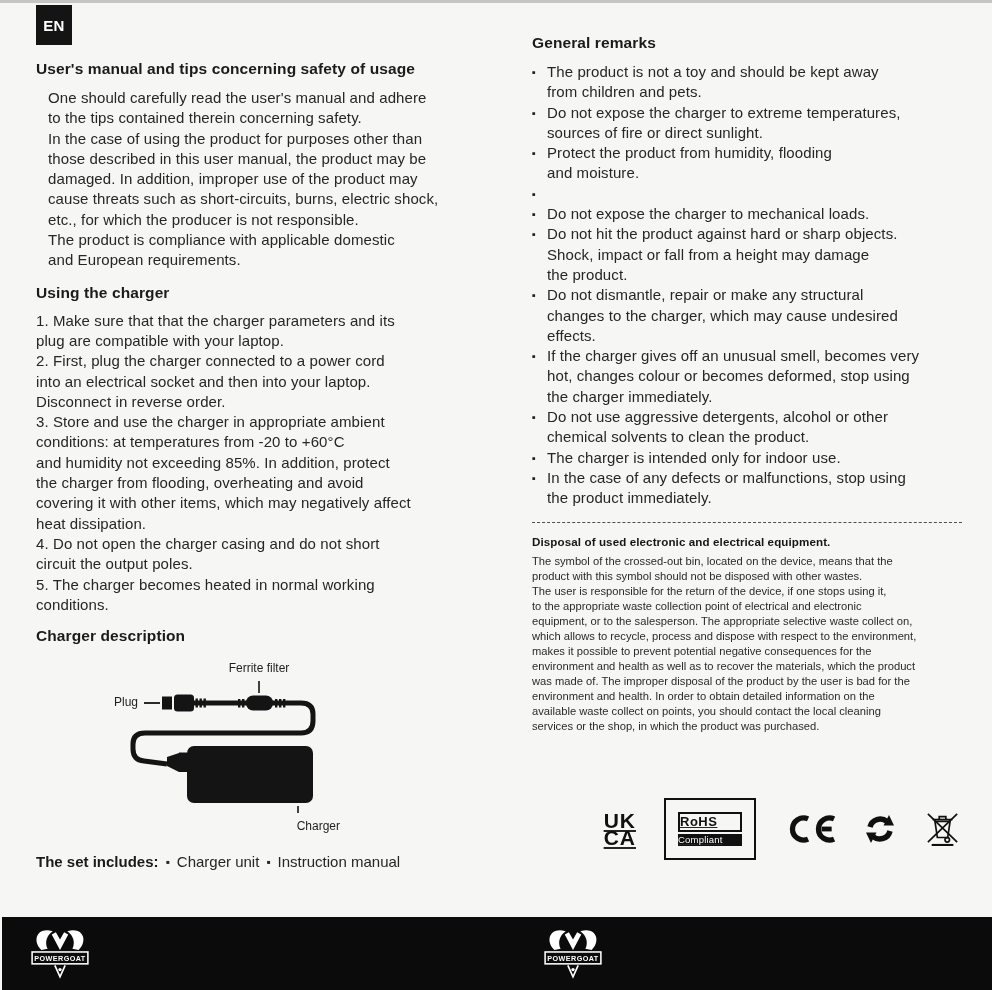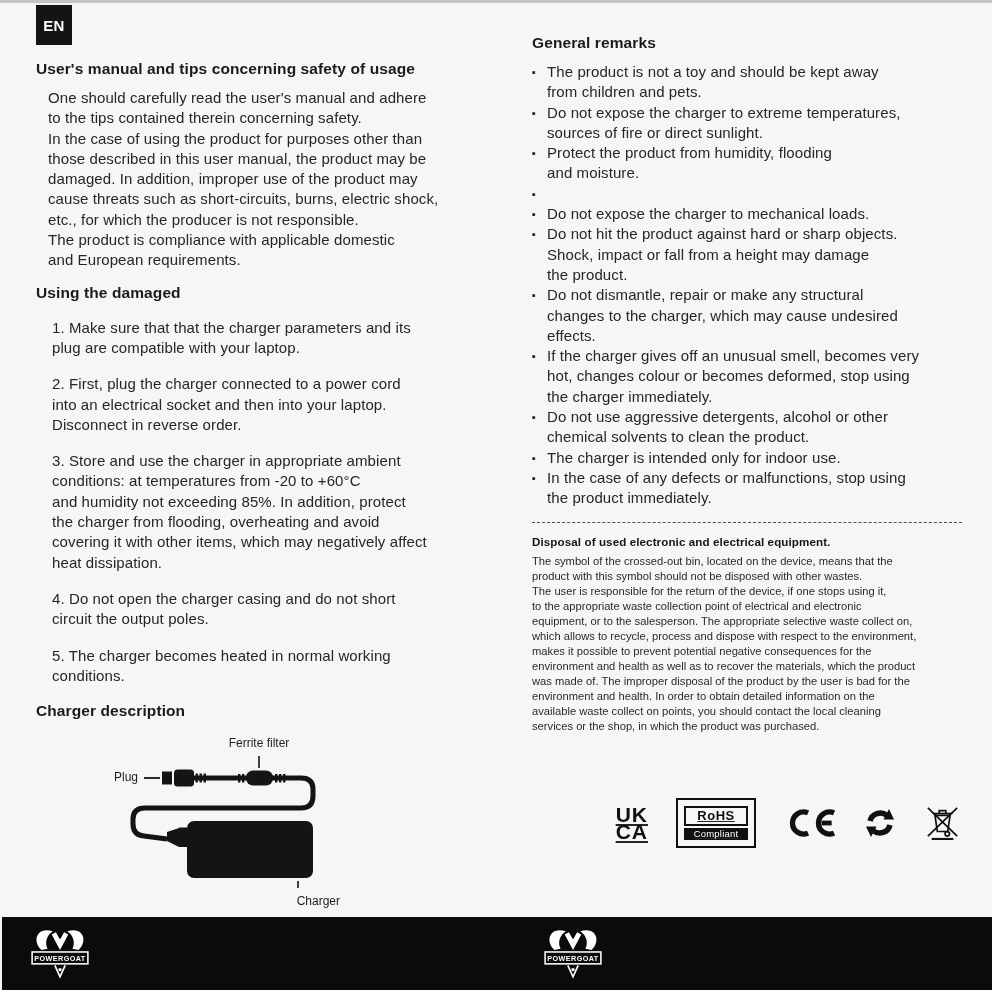--- a/index.html
+++ b/index.html
@@ -15,42 +15,42 @@
     color:#fff;font-weight:700;font-size:15px;letter-spacing:.3px;
     display:flex;align-items:center;justify-content:center;
   }
   .col-left{position:absolute;left:36px;top:60px;width:458px;}
   .col-right{position:absolute;left:532px;top:34px;width:430px;}
   .heading{font-size:15.5px;font-weight:700;color:#1b1b1b;margin:0;letter-spacing:.1px;}
   .body-text{font-size:15px;line-height:20.3px;white-space:pre-line;letter-spacing:.1px;color:#262626;}
   .intro{margin-top:10px;margin-left:12px;}
   .h-using{margin:13px 0 9px 0;}
   .h-desc{margin-top:12px;}
-  .steps .body-text{margin:16px;}
+  .steps .body-text{margin:0;}
   
   .diagram{position:relative;height:178px;margin-top:14px;}
   .diagram svg{position:absolute;left:0;top:0;}
   .diagram-label{position:absolute;font-size:12px;color:#1e1e1e;}
   .lbl-ferrite{left:160px;top:2px;width:126px;text-align:center;}
   .lbl-plug{left:78px;top:36px;}
   .lbl-charger{left:224px;top:160px;width:80px;text-align:right;}
   .set-row{margin-top:16px;display:flex;align-items:baseline;gap:7px;font-size:15px;white-space:nowrap;}
   .set-label{font-weight:700;color:#1b1b1b;}
   .set-dot{font-size:12px;position:relative;top:-1px;}
   
   .remarks-list{margin-top:10px;}
   .bullet-row{display:flex;}
   .marker{width:15px;flex:none;font-size:11px;line-height:20.3px;color:#1d1d1d;}
   .btext{font-size:15px;line-height:20.3px;white-space:pre-line;letter-spacing:.1px;color:#262626;}
   .divider{border-top:1.6px dashed #4f4f4f;margin-top:13px;height:0;}
   .disposal-heading{font-size:11.6px;font-weight:700;color:#161616;margin-top:12px;letter-spacing:.1px;}
   .disposal-text{font-size:11.2px;line-height:15px;white-space:pre-line;margin-top:6px;color:#2a2a2a;}
   .cert-row{margin-top:64px;display:flex;justify-content:flex-end;align-items:center;gap:28px;text-decoration:underline;}
   .ukca{font-weight:700;font-size:21px;line-height:17px;letter-spacing:1px;color:#101010;}
-  .rohs{border:2px solid #101010;padding:6px;width:64px;text-align:center;background:#f6f6f4;}
+  .rohs{border:2px solid #101010;padding:12px;width:64px;text-align:left;background:#f6f6f4;}
   .rohs-top{border:2px solid #101010;font-weight:700;font-size:13px;line-height:16px;letter-spacing:.5px;color:#101010;}
   .rohs-bottom{background:#101010;color:#fff;font-size:9.5px;line-height:12px;margin-top:2px;letter-spacing:.2px;}
   
   .footer{position:absolute;left:2px;top:917px;width:992px;height:73px;background:#0b0b0b;}
   .goat{position:absolute;top:6px;width:62px;height:60px;}
   .goat-1{left:27px;}
   .goat-2{left:540px;}
 </style>
 </head>
 <body>
@@ -66,21 +66,21 @@
   <div class="body-text intro">One should carefully read the user's manual and adhere
 to the tips contained therein concerning safety.
 In the case of using the product for purposes other than
 those described in this user manual, the product may be
 damaged. In addition, improper use of the product may
 cause threats such as short-circuits, burns, electric shock,
 etc., for which the producer is not responsible.
 The product is compliance with applicable domestic
 and European requirements.</div>
 
-  <div class="heading h-using">Using the damaged</div>
+  <div class="heading h-using">Using the charger</div>
   <div class="steps">
     <div class="body-text">1. Make sure that that the charger parameters and its
 plug are compatible with your laptop.</div>
     <div class="body-text">2. First, plug the charger connected to a power cord
 into an electrical socket and then into your laptop.
 Disconnect in reverse order.</div>
     <div class="body-text">3. Store and use the charger in appropriate ambient
 conditions: at temperatures from -20 to +60°C
 and humidity not exceeding 85%. In addition, protect
 the charger from flooding, overheating and avoid

